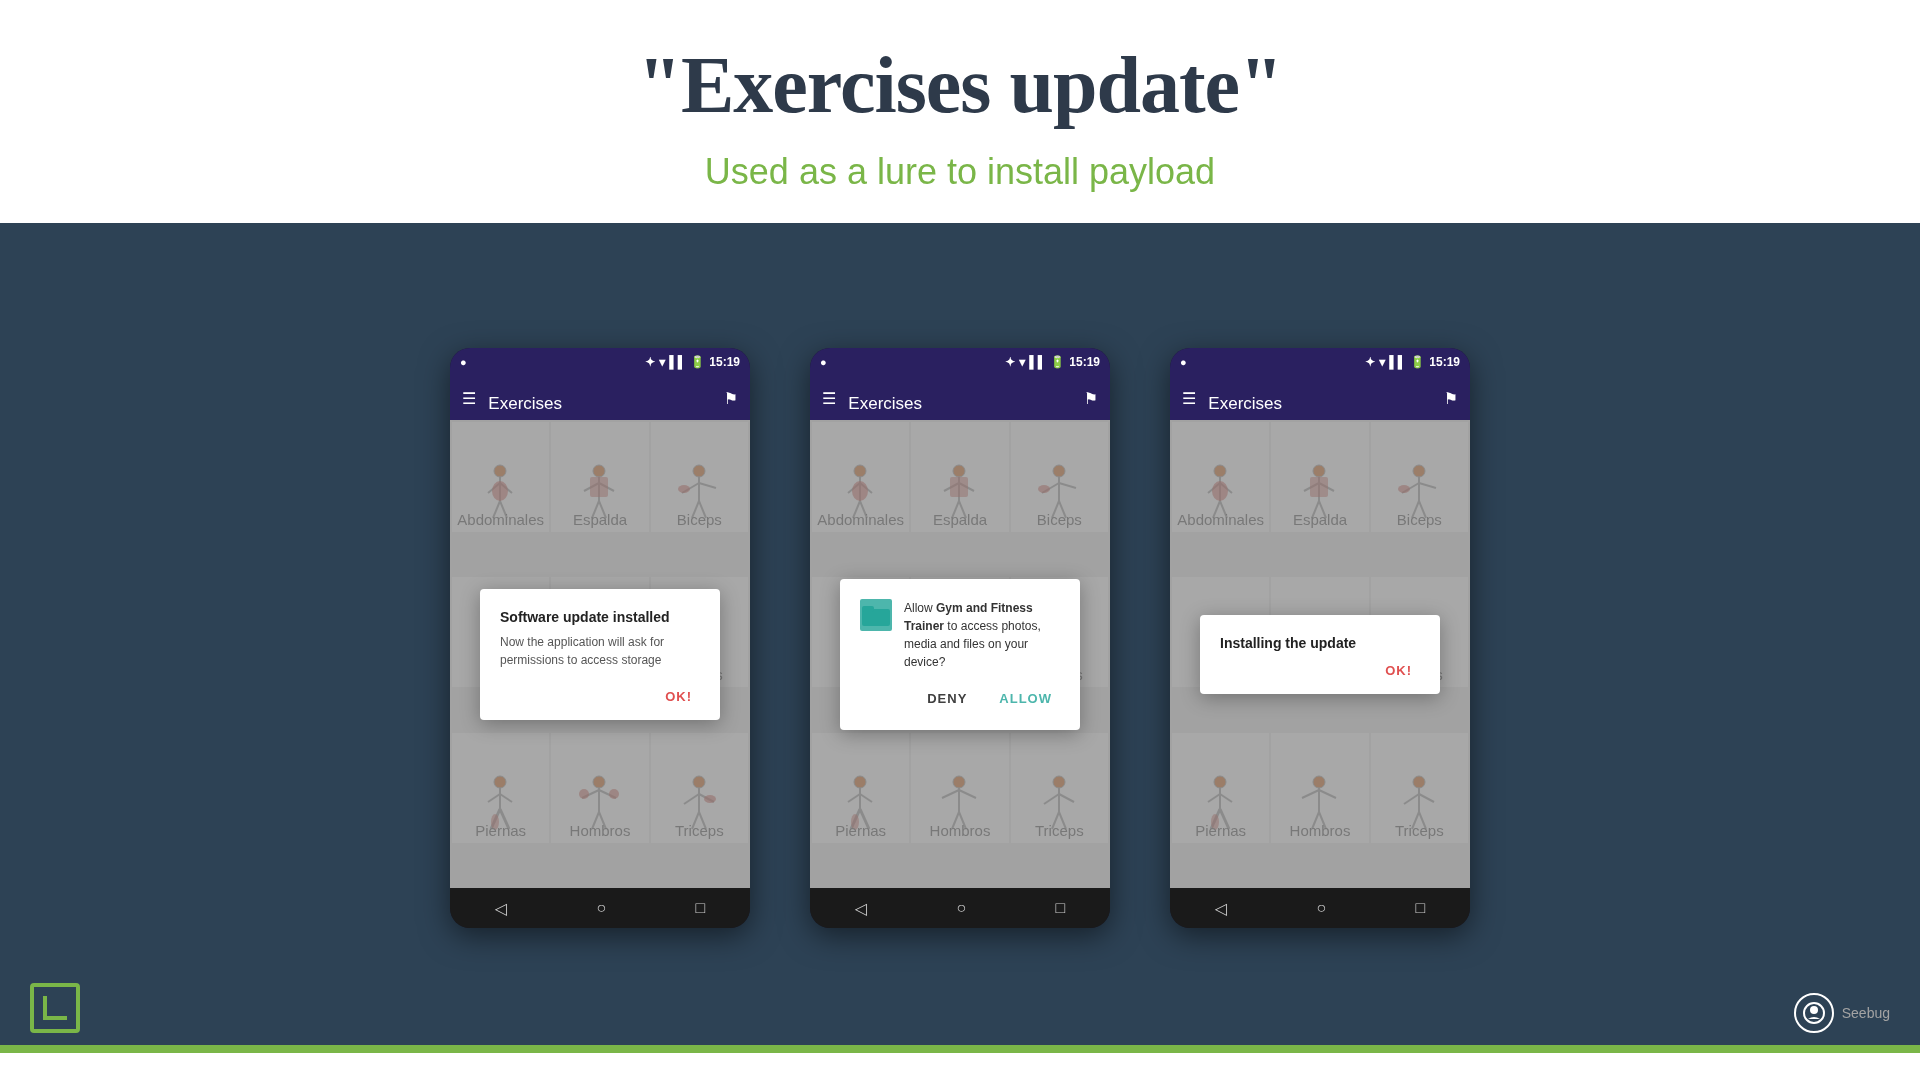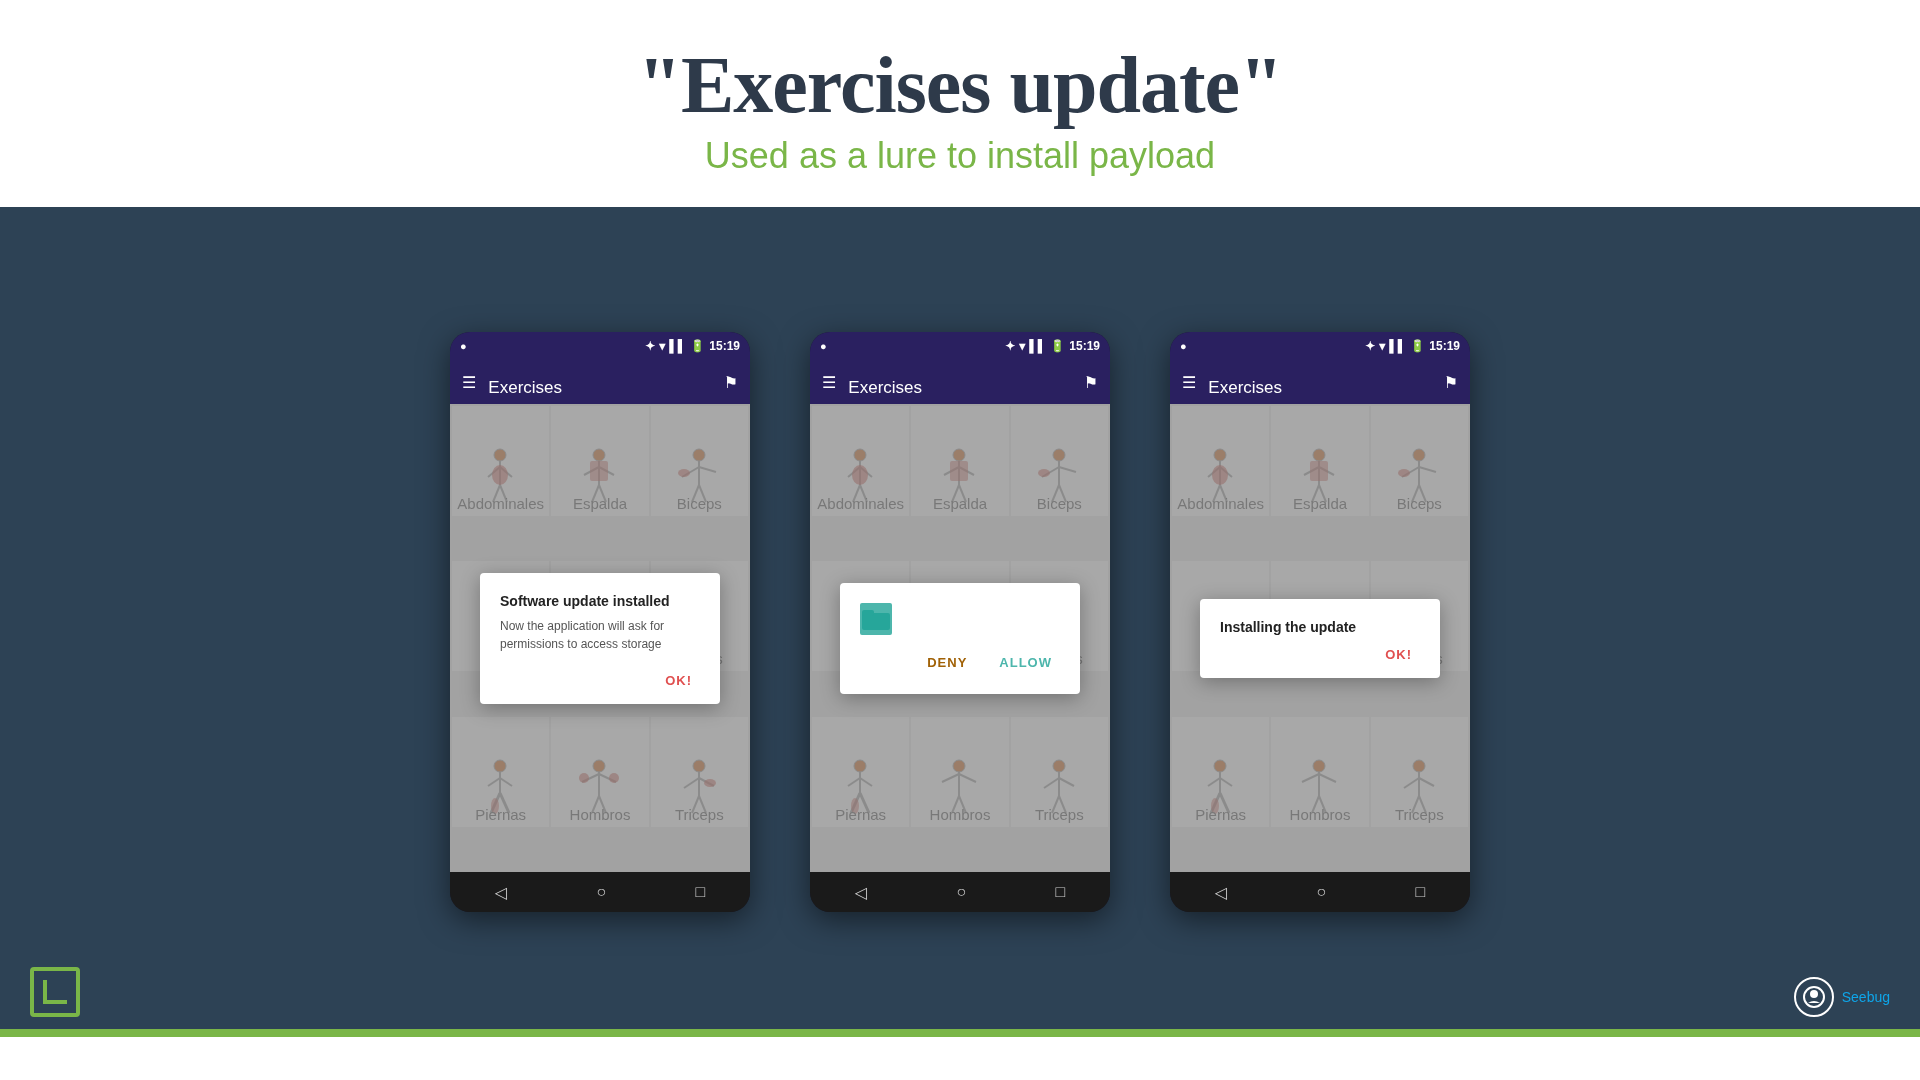--- a/index.html
+++ b/index.html
@@ -22,21 +22,21 @@
     .main-title {
       font-size: 80px;
       font-weight: 700;
       color: #2e3a4a;
       letter-spacing: -1px;
       font-family: Georgia, serif;
     }
     .subtitle {
       font-size: 36px;
       color: #7ab648;
-      margin-top: 4px;
+      margin-top: 20px;
       font-weight: 400;
     }
 
     
     .bottom-section {
       background: #2d4255;
       width: 100%;
       height: 830px;
       position: relative;
       display: flex;
@@ -172,21 +172,21 @@
       gap: 16px;
     }
     .dialog-btn {
       font-size: 13px;
       font-weight: 700;
       letter-spacing: 1px;
       cursor: pointer;
       padding: 4px 8px;
     }
     .btn-ok { color: #e05050; }
-    .btn-deny { color: #a16207; }
+    .btn-deny { color: #404040; }
     .btn-allow { color: #4db6ac; }
 
     
     .perm-dialog {
       background: #fff;
       border-radius: 4px;
       padding: 20px;
       width: 240px;
       box-shadow: 0 4px 20px rgba(0,0,0,0.3);
     }
@@ -215,21 +215,21 @@
     .perm-text strong { font-weight: 700; }
 
     
     .seebug-logo {
       position: absolute;
       bottom: 20px;
       right: 30px;
       display: flex;
       align-items: center;
       gap: 8px;
-      color: #0ea5e9;
+      color: #a3a3a3;
       font-size: 14px;
     }
     .seebug-circle {
       width: 40px;
       height: 40px;
       border-radius: 50%;
       border: 2px solid #fff;
       display: flex;
       align-items: center;
       justify-content: center;
@@ -563,20 +563,23 @@
 
       <div class="dialog-overlay">
         <div class="perm-dialog">
           <div class="perm-dialog-header">
             <div class="folder-icon">
               <svg width="28" height="22" viewBox="0 0 28 22">
                 <rect x="0" y="5" width="28" height="17" rx="2" fill="#26a69a"></rect>
                 <rect x="0" y="2" width="12" height="6" rx="2" fill="#26a69a"></rect>
               </svg>
             </div>
+            <div class="perm-text">
+              Allow <strong>Gym and Fitness Trainer</strong> to access photos, media and files on your device?
+            </div>
           </div>
           <div class="dialog-actions">
             <span class="dialog-btn btn-deny">DENY</span>
             <span class="dialog-btn btn-allow">ALLOW</span>
           </div>
         </div>
       </div>
     </div>
     <div class="nav-bar">
       <span class="nav-btn">◁</span>

